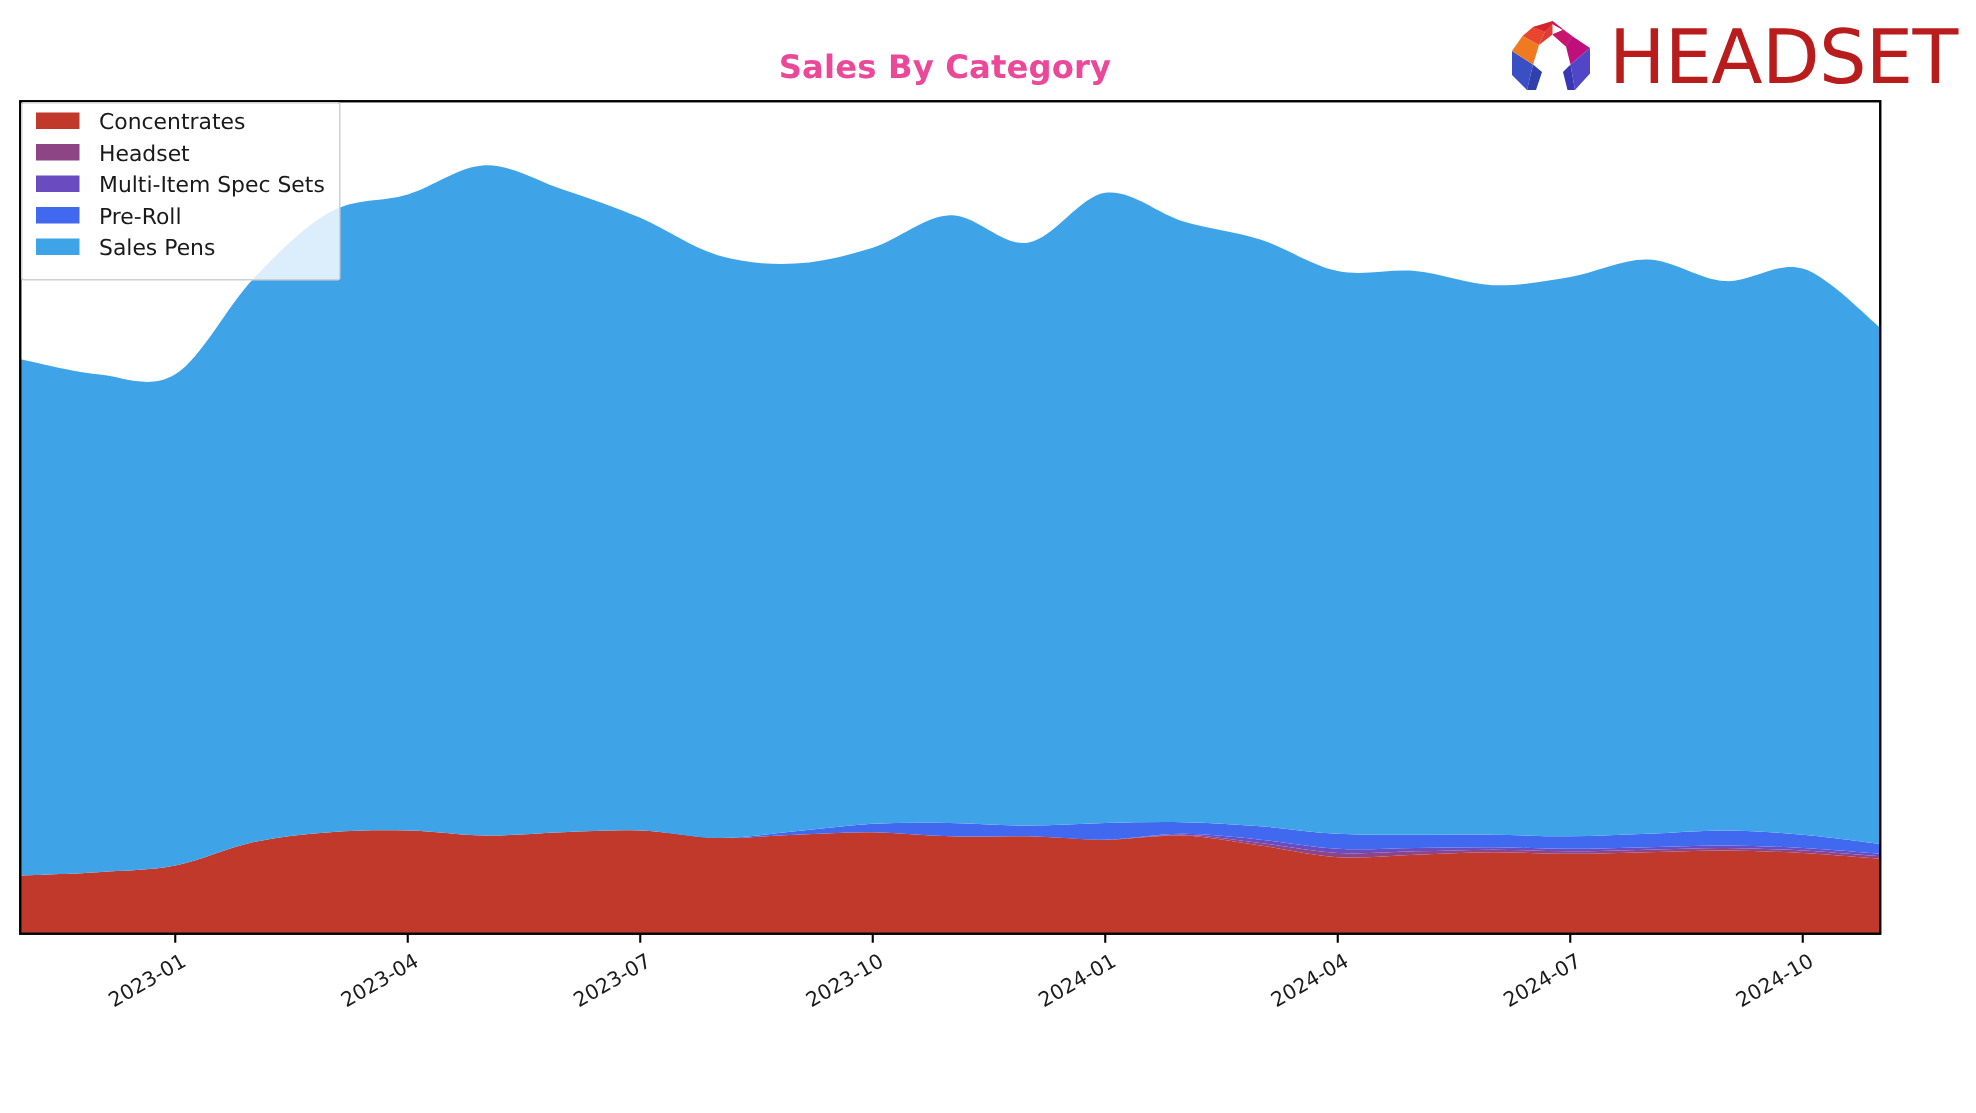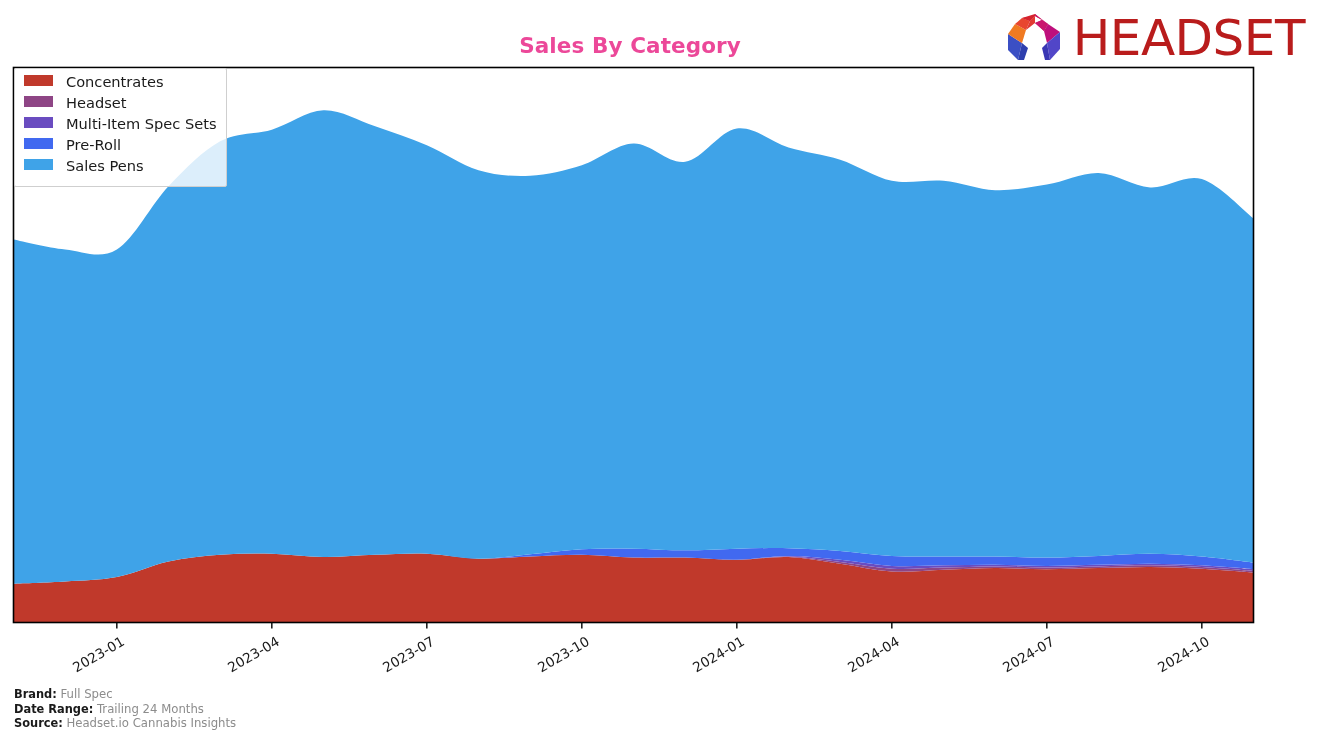--- a/index.html
+++ b/index.html
@@ -200,28 +200,14 @@
       <div class="xtick" style="left: 50.8333px; top: 632.5px; width: 68px;">2023-01</div>
       <div class="xtick" style="left: 205.833px; top: 632.5px; width: 68px;">2023-04</div>
       <div class="xtick" style="left: 360.833px; top: 632.5px; width: 68px;">2023-07</div>
       <div class="xtick" style="left: 515.833px; top: 632.5px; width: 68px;">2023-10</div>
       <div class="xtick" style="left: 670.833px; top: 632.5px; width: 68px;">2024-01</div>
       <div class="xtick" style="left: 825.833px; top: 632.5px; width: 68px;">2024-04</div>
       <div class="xtick" style="left: 980.833px; top: 632.5px; width: 68px;">2024-07</div>
       <div class="xtick" style="left: 1135.83px; top: 632.5px; width: 68px;">2024-10</div>
     </div>
 
-  <div class="footer">
-    <div class="footer-line">
-      <span class="footer-key">Brand:</span>
-      <span class="footer-val">Full Spec</span>
-    </div>
-    <div class="footer-line">
-      <span class="footer-key">Date Range:</span>
-      <span class="footer-val">Trailing 24 Months</span>
-    </div>
-    <div class="footer-line">
-      <span class="footer-key">Source:</span>
-      <span class="footer-val">Headset.io Cannabis Insights</span>
-    </div>
-  </div>
 
 </div>
 
 </body></html>

